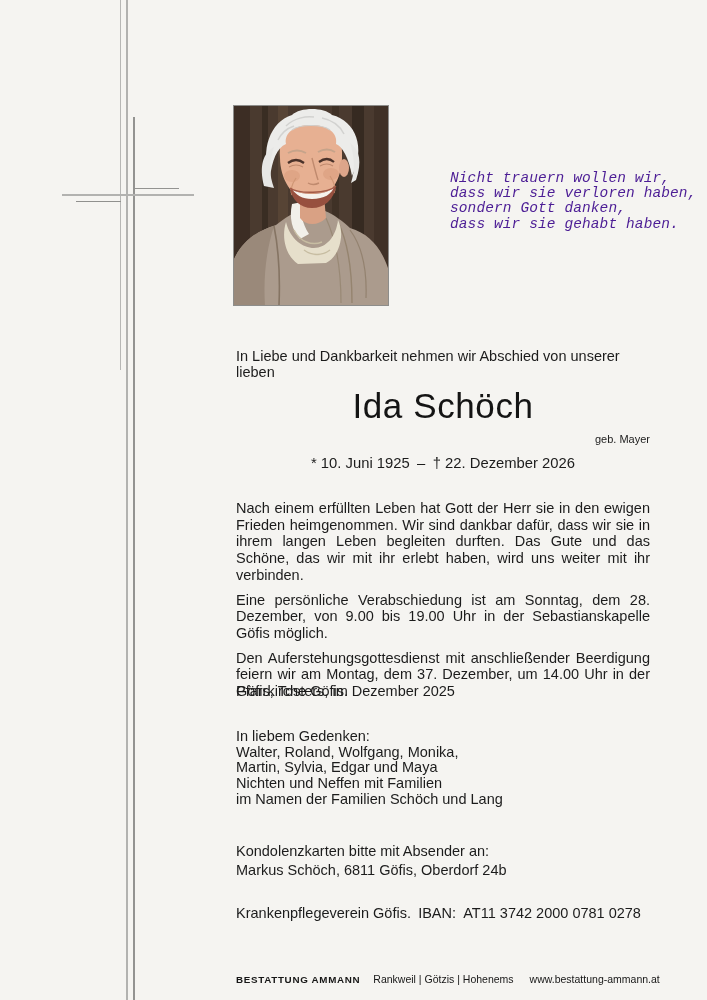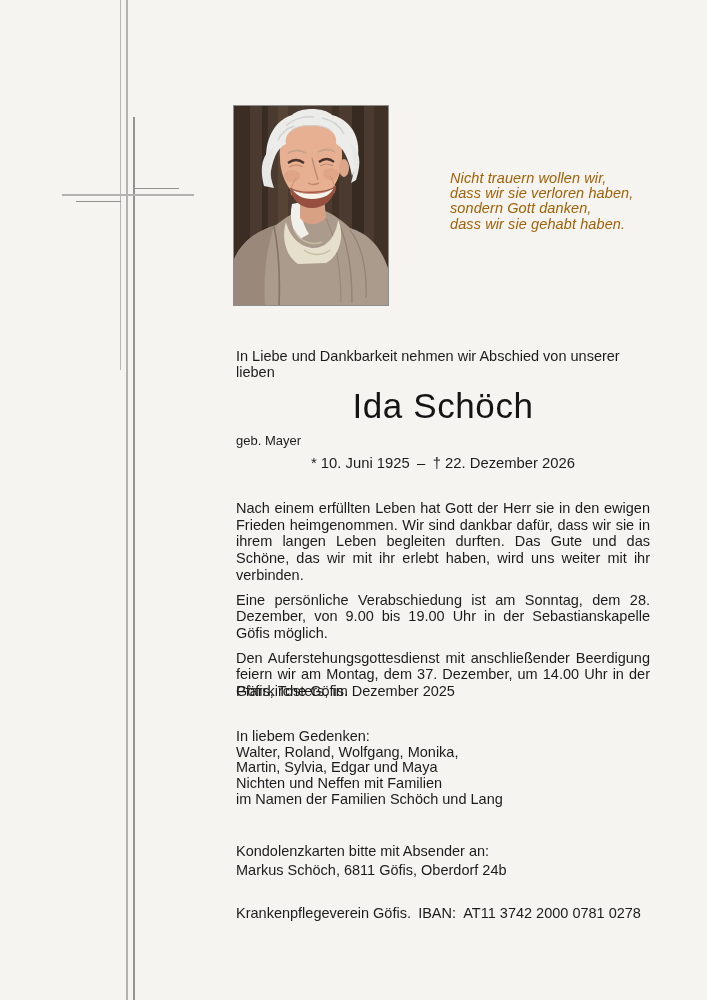--- a/index.html
+++ b/index.html
@@ -26,28 +26,29 @@
     left:234px;top:106px;width:154px;height:199px;
     outline:1px solid #8d8d8b;
     background:#44352b;
   }
   .photo svg{display:block;width:100%;height:100%;}
 
   .quote{
     left:450px;top:171px;
     font-style:italic;
     font-size:14.5px;line-height:15.2px;
-    color:#a16207;
+    color:#4c1d95;
     letter-spacing:0.1px;
+    font-family:Liberation Mono, monospace;
   }
 
   .col{left:236px;width:414px;}
   .intro{top:348px;font-size:14.5px;}
   .name{top:386px;text-align:center;font-size:35px;letter-spacing:0.6px;color:#141414;}
-  .maiden{top:433px;text-align:left;font-size:13px;}
+  .maiden{top:433px;text-align:right;font-size:11px;}
   .dates{top:455px;text-align:center;font-size:14.8px;}
 
   .paras{top:500px;font-size:14.5px;line-height:16.7px;text-align:justify;}
   .paras p{margin:0 0 8px 0;}
 
   .placedate{top:683px;font-size:14.5px;}
 
   .mourners{top:729px;font-size:14.5px;line-height:15.7px;}
 
   .condolence{top:842px;font-size:14.5px;line-height:18.5px;}
@@ -163,14 +164,19 @@
 
   <div class="abs col condolence">
     <div>Kondolenzkarten bitte mit Absender an:</div>
     <div>Markus Schöch, 6811 Göfis, Oberdorf 24b</div>
   </div>
 
   <div class="abs col donation">
     <div>Krankenpflegeverein Göfis. IBAN: AT11 3742 2000 0781 0278</div>
   </div>
 
+  <div class="abs col footer">
+    <span class="brand"><span>BESTATTUNG</span><span class="b2">AMMANN</span></span>
+    <span>Rankweil | Götzis | Hohenems</span>
+    <span class="site">www.bestattung-ammann.at</span>
+  </div>
 
 </div>
 
 </body></html>

